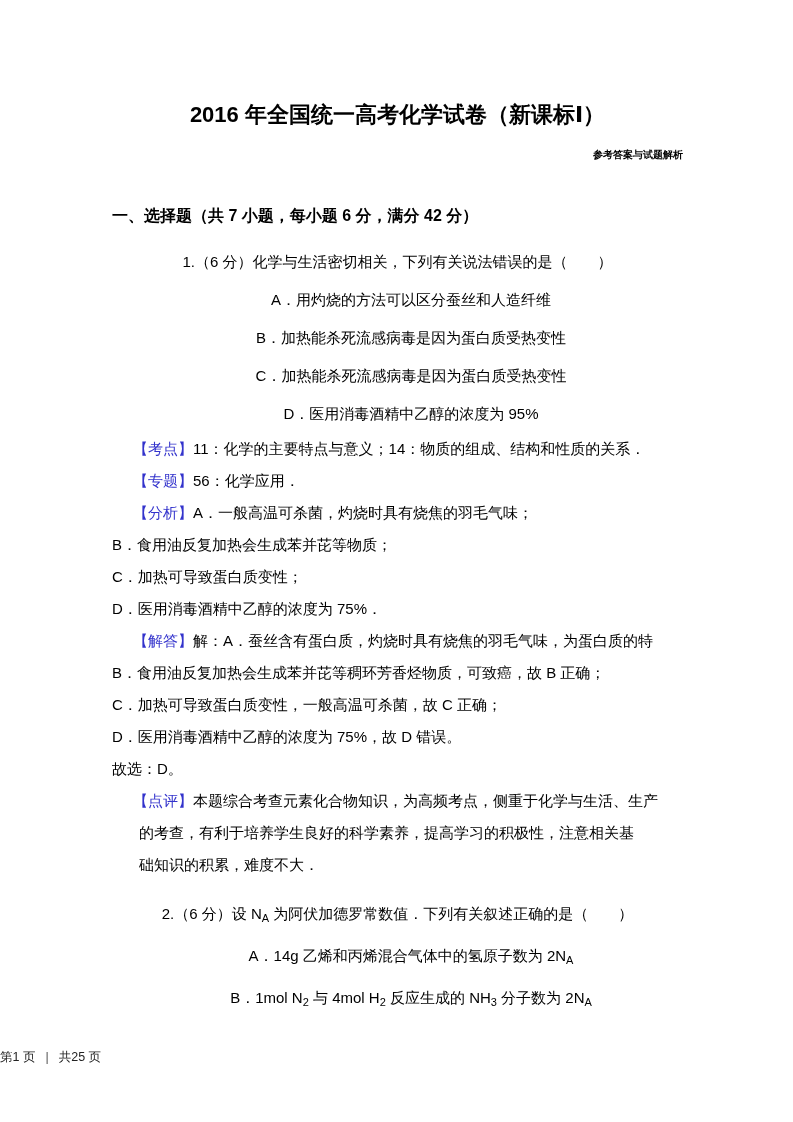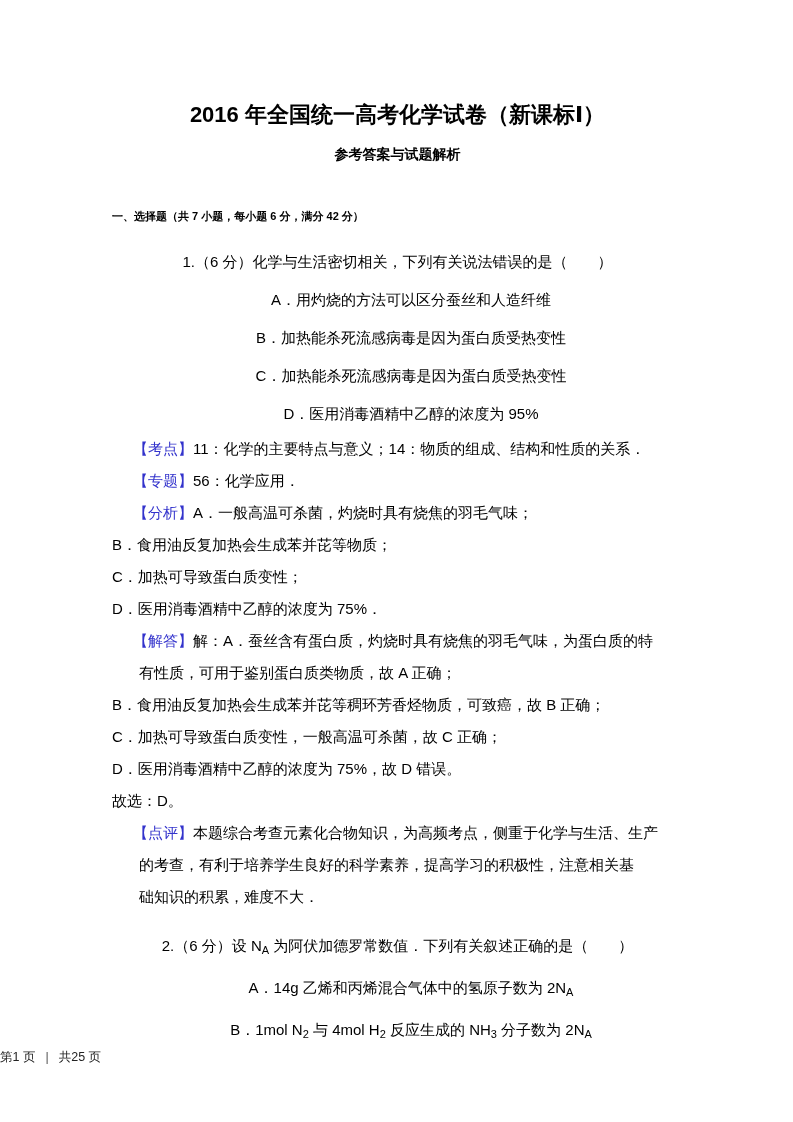--- a/index.html
+++ b/index.html
@@ -17,28 +17,28 @@
   }
   .doc-title {
     text-align: center;
     font-size: 22px;
     font-weight: bold;
     line-height: 30px;
     margin-bottom: 16px;
     white-space: nowrap;
   }
   .doc-subtitle {
-    text-align: center;
-    font-size: 14px;
+    text-align: right;
+    font-size: 10px;
     font-weight: bold;
     line-height: 17px;
   }
   .section-heading {
     margin-top: 42px;
-    font-size: 11px;
+    font-size: 16px;
     font-weight: bold;
     line-height: 22px;
     white-space: nowrap;
   }
   .line {
     font-size: 15px;
     line-height: 32px;
     white-space: nowrap;
   }
   .q-line { line-height: 38px; text-align: center; }
@@ -79,21 +79,20 @@
 
     <div class="line"><span class="tag">【考点】</span><span>11：化学的主要特点与意义；14：物质的组成、结构和性质的关系．</span></div>
     <div class="line"><span class="tag">【专题】</span><span>56：化学应用．</span></div>
 
     <div class="line"><span class="tag">【分析】</span><span>A．一般高温可杀菌，灼烧时具有烧焦的羽毛气味；</span></div>
     <div class="line"><span>B．食用油反复加热会生成苯并芘等物质；</span></div>
     <div class="line"><span>C．加热可导致蛋白质变性；</span></div>
     <div class="line"><span>D．医用消毒酒精中乙醇的浓度为 75%．</span></div>
 
     <div class="line"><span class="tag">【解答】</span><span>解：A．蚕丝含有蛋白质，灼烧时具有烧焦的羽毛气味，为蛋白质的特</span></div>
-    <div class="line indent"><span>有性质，可用于鉴别蛋白质类物质，故 A 正确；</span></div>
     <div class="line"><span>B．食用油反复加热会生成苯并芘等稠环芳香烃物质，可致癌，故 B 正确；</span></div>
     <div class="line"><span>C．加热可导致蛋白质变性，一般高温可杀菌，故 C 正确；</span></div>
     <div class="line"><span>D．医用消毒酒精中乙醇的浓度为 75%，故 D 错误。</span></div>
     <div class="line"><span>故选：D。</span></div>
 
     <div class="line"><span class="tag">【点评】</span><span>本题综合考查元素化合物知识，为高频考点，侧重于化学与生活、生产</span></div>
     <div class="line indent"><span>的考查，有利于培养学生良好的科学素养，提高学习的积极性，注意相关基</span></div>
     <div class="line indent"><span>础知识的积累，难度不大．</span></div>
   </div>
 

